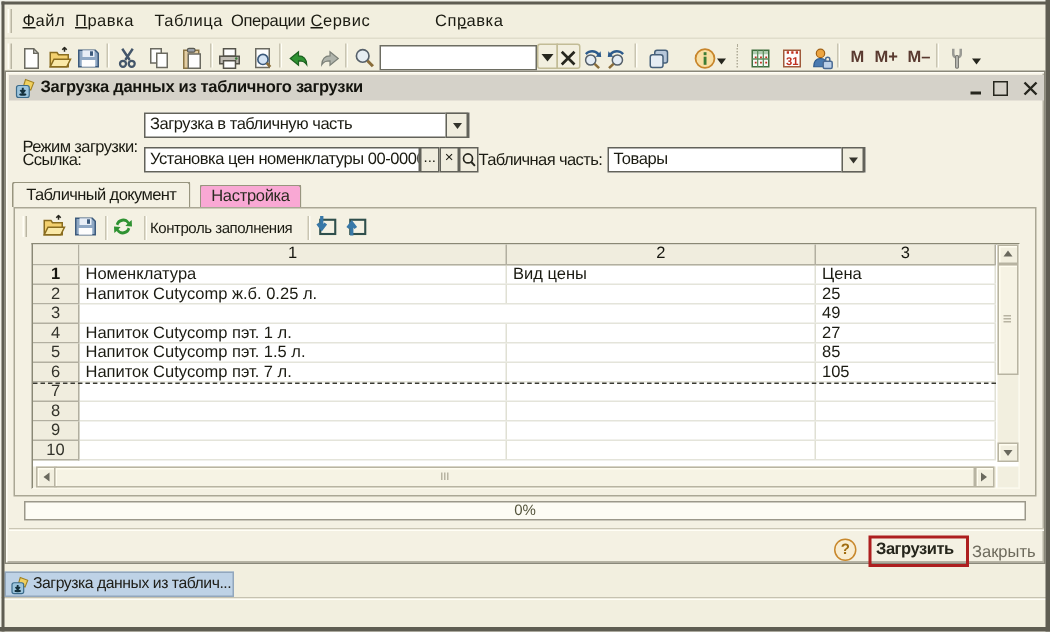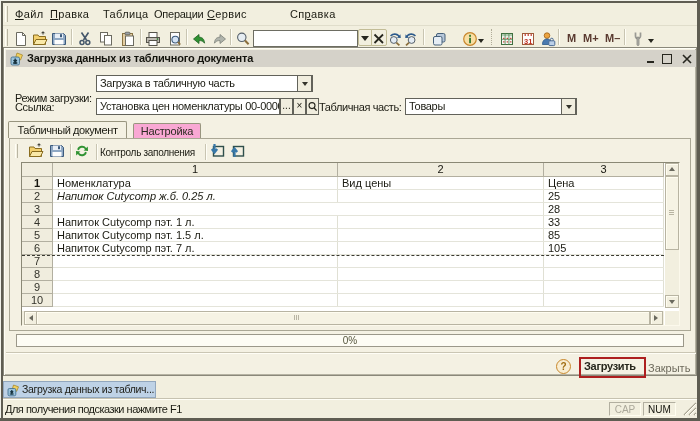--- a/index.html
+++ b/index.html
@@ -196,21 +196,21 @@
   </div>
 
   <div id="dialog">
     <div id="titlebar">
       <svg class="abs" style="left:4px;top:2px;" width="14" height="14">
           <path d="M7 1 L12.5 3 L10.5 8 L5.5 6 Z" fill="#f0d060" stroke="#a08020" stroke-width=".7"></path>
           <rect x="1" y="5" width="8.5" height="8" rx="1.5" fill="#9cc4dc" stroke="#3a6a8a" stroke-width=".8"></rect>
           <path d="M5.2 6.5 v3 M3.6 8 L5.2 10 L6.8 8" stroke="#14303c" stroke-width="1.3" fill="none"></path>
           <ellipse cx="5.2" cy="11" rx="2.4" ry=".9" fill="#14303c"></ellipse>
         </svg>
-      <span id="titletext">Загрузка данных из табличного документа</span>
+      <span id="titletext">Загрузка данных из табличного загрузки</span>
       <div class="abs" style="left:641px;top:11px;width:7px;height:2px;background:#26261e;"></div>
       <div class="abs" style="left:656px;top:4px;width:10px;height:10px;border:1.5px solid #26261e;"></div>
       <svg class="abs" style="left:675px;top:3px;" width="12" height="12">
           <path d="M2 2 L10 10 M10 2 L2 10" stroke="#26261e" stroke-width="1.6"></path>
         </svg>
     </div>
     <div class="lbl" style="left:11px;top:44px;">Режим загрузки:</div>
     <div class="field" style="left:92px;top:27px;width:217px;">Загрузка в табличную часть</div>
     <div class="combobtn" style="left:293px;top:27px;"></div>
     <div class="lbl" style="left:11px;top:53px;">Ссылка:</div>
@@ -273,32 +273,32 @@
       <div class="rnum" style="top:92px;height:13px;line-height:12px;">7</div>
       <div class="rnum" style="top:105px;height:13px;line-height:12px;">8</div>
       <div class="rnum" style="top:118px;height:13px;line-height:12px;">9</div>
       <div class="rnum" style="top:131px;height:13px;line-height:12px;">10</div>
       <div class="drow" style="top:14px;height:13px;">
         <div class="dcell" style="left:0;width:285px;">Номенклатура</div>
         <div class="dcell" style="left:491px;width:120px;">Цена</div>
         <div class="dcell" style="left:285px;width:206px;">Вид цены</div>
       </div>
       <div class="drow" style="top:27px;height:13px;">
-        <div class="dcell" style="left:0;width:285px;font-style:italic;">Напиток Cutycomp ж.б. 0.25 л.</div>
+        <div class="dcell" style="left:0;width:285px;">Напиток Cutycomp ж.б. 0.25 л.</div>
         <div class="dcell" style="left:285px;width:206px;"></div>
         <div class="dcell" style="left:491px;width:120px;">25</div>
       </div>
       <div class="drow" style="top:40px;height:13px;">
         <div class="dcell" style="left:285px;width:206px;"></div>
-        <div class="dcell" style="left:491px;width:120px;">28</div>
+        <div class="dcell" style="left:491px;width:120px;">49</div>
       </div>
       <div class="drow" style="top:53px;height:13px;">
         <div class="dcell" style="left:0;width:285px;">Напиток Cutycomp пэт. 1 л.</div>
         <div class="dcell" style="left:285px;width:206px;"></div>
-        <div class="dcell" style="left:491px;width:120px;">33</div>
+        <div class="dcell" style="left:491px;width:120px;">27</div>
       </div>
       <div class="drow" style="top:66px;height:13px;">
         <div class="dcell" style="left:0;width:285px;">Напиток Cutycomp пэт. 1.5 л.</div>
         <div class="dcell" style="left:285px;width:206px;"></div>
         <div class="dcell" style="left:491px;width:120px;">85</div>
       </div>
       <div class="drow" style="top:79px;height:13px;">
         <div class="dcell" style="left:0;width:285px;">Напиток Cutycomp пэт. 7 л.</div>
         <div class="dcell" style="left:285px;width:206px;"></div>
         <div class="dcell" style="left:491px;width:120px;">105</div>
@@ -351,22 +351,13 @@
     <div id="btnclose">Закрыть</div>
   </div>
 
   <div id="mditab"><svg class="abs" style="left:3px;top:2px;" width="13" height="13">
         <path d="M6.5 1 L11.5 2.8 L9.7 7.3 L5.2 5.5 Z" fill="#f0d060" stroke="#a08020" stroke-width=".7"></path>
         <rect x="1" y="4.5" width="7.8" height="7.3" rx="1.4" fill="#9cc4dc" stroke="#3a6a8a" stroke-width=".8"></rect>
         <path d="M4.8 6 v2.7 M3.4 7.3 L4.8 9.1 L6.2 7.3" stroke="#14303c" stroke-width="1.2" fill="none"></path>
         <ellipse cx="4.8" cy="10" rx="2.2" ry=".8" fill="#14303c"></ellipse>
       </svg><span style="margin-left:18px;letter-spacing:-.3px;">Загрузка данных из таблич...</span></div>
   <div id="statussep"></div>
-  <div id="statusbar">
-    <span style="position:absolute;left:2px;top:3px;letter-spacing:-.5px;">Для получения подсказки нажмите F1</span>
-    <span class="skey" style="left:606px;width:32px;color:#aba89a;">CAP</span>
-    <span class="skey" style="left:640px;width:33px;color:#16160f;">NUM</span>
-    <svg class="abs" style="left:679px;top:1px;" width="15" height="16">
-        <path d="M14 2 L2 14 M14 7 L7 14 M14 12 L12 14" stroke="#a9a593" stroke-width="1.4"></path>
-        <path d="M14 3 L3 14 M14 8 L8 14 M14 13 L13 14" stroke="#fffdf2" stroke-width="1"></path>
-      </svg>
-  </div>
 </div>
 
 </body></html>

